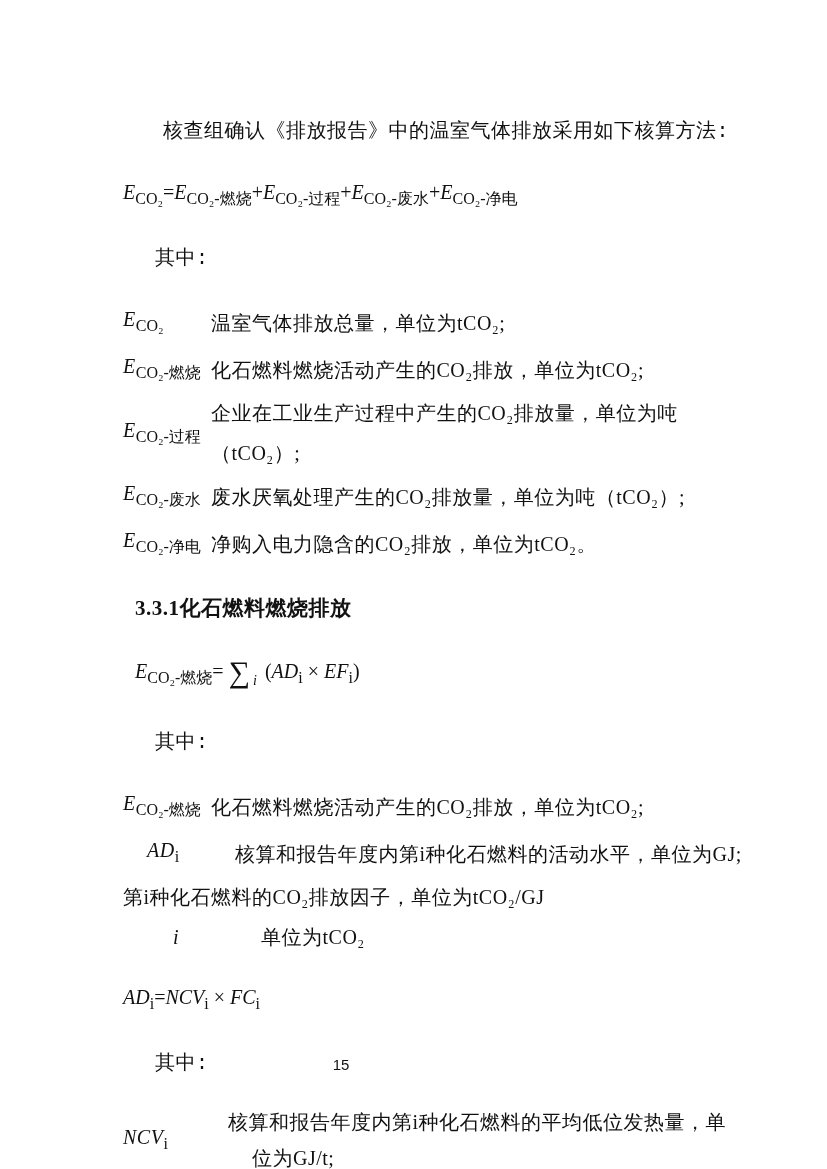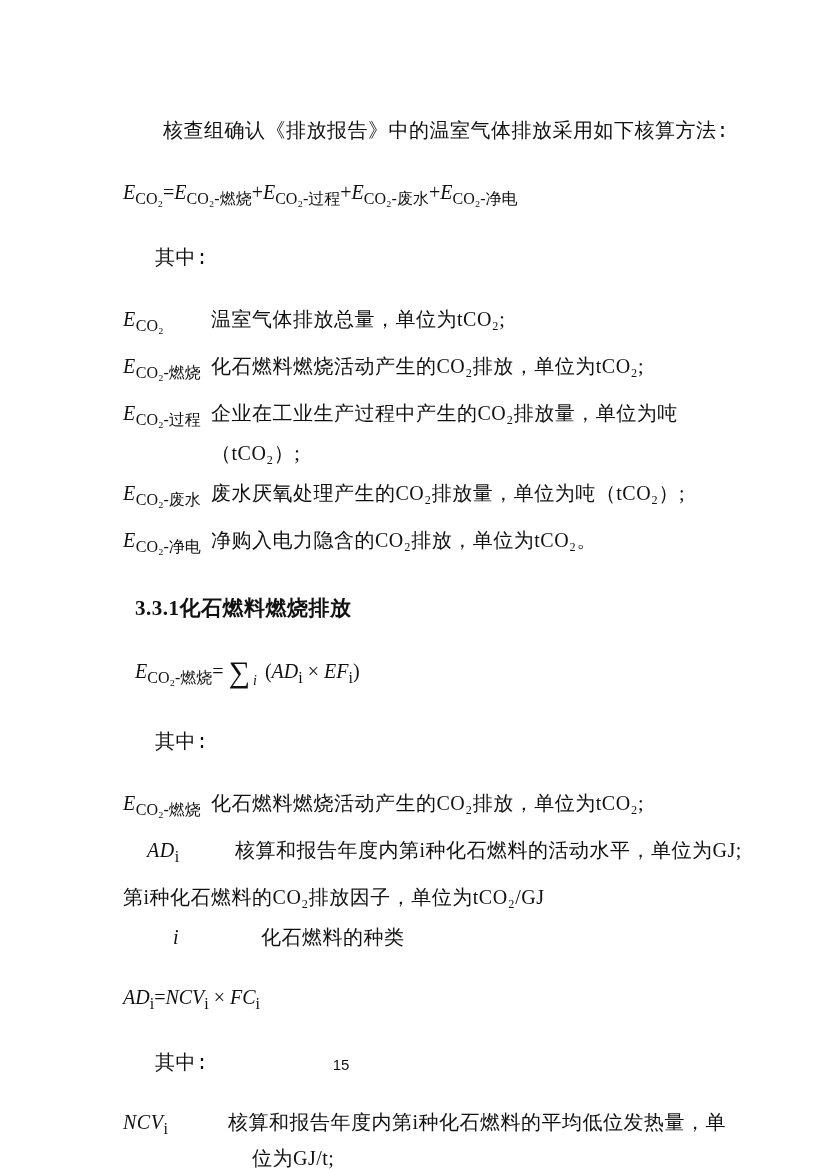--- a/index.html
+++ b/index.html
@@ -43,21 +43,21 @@
   
   .i{font-style:italic;}
   .n{font-style:normal;}
   .sub{font-size:16px;font-style:normal;vertical-align:-5px;letter-spacing:0;}
   .isub{font-size:14px;font-style:italic;vertical-align:-7px;padding:0 3px;}
   .sum{font-size:30px;font-style:normal;vertical-align:-4px;}
   
   .def-list{width:100%;}
   .def-row{
     display:flex;
-    align-items:flex-start;
+    align-items:center;
     font-size:20px;
     line-height:40px;
     min-height:40px;
     letter-spacing:0.5px;
   }
   .def-row .term{
     flex:0 0 88px;
     white-space:nowrap;
   }
   .def-row .desc{flex:1;}
@@ -124,21 +124,21 @@
       </div>
       <div class="def-row">
         <div class="term" style="padding-left: 24px;"><span class="i">AD</span><span class="sub">i</span></div>
         <div class="desc">核算和报告年度内第i种化石燃料的活动水平，单位为GJ;</div>
       </div>
       <div class="def-row">
         <div class="desc">第i种化石燃料的CO₂排放因子，单位为tCO₂/GJ</div>
       </div>
       <div class="def-row">
         <div class="term" style="padding-left: 50px;"><span class="i">i</span></div>
-        <div class="desc">化石燃料的种类</div>
+        <div class="desc">单位为tCO₂</div>
       </div>
     </div>
 
   <p class="formula"><span class="i">AD</span><span class="sub">i</span><span class="n">=</span><span class="i">NCV</span><span class="sub">i</span><span class="n"> × </span><span class="i">FC</span><span class="sub">i</span></p>
 
   <p class="para where">其中:</p>
 
   <div class="def-list list-wide list-hang">
       <div class="def-row">
         <div class="term"><span class="i">NCV</span><span class="sub">i</span></div>

